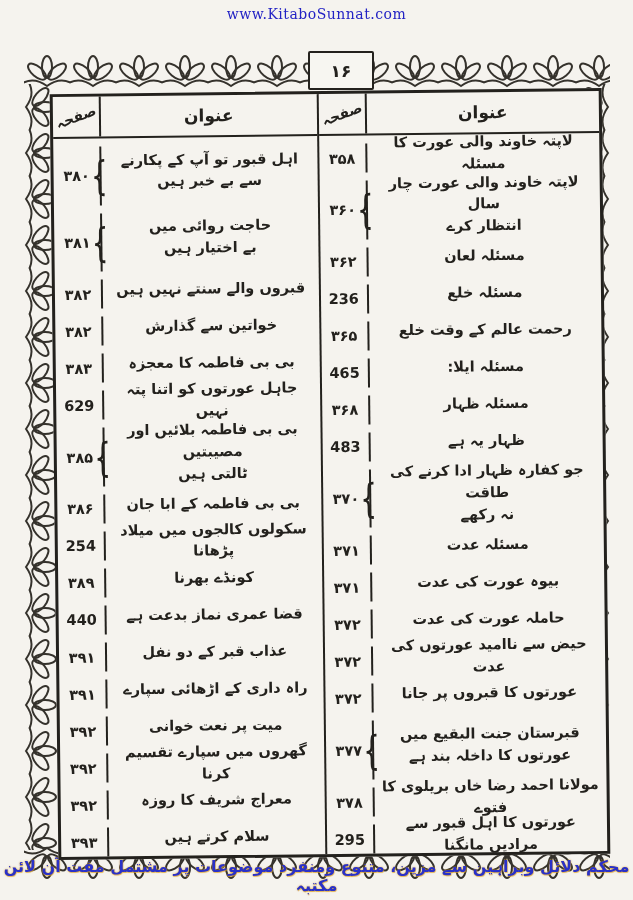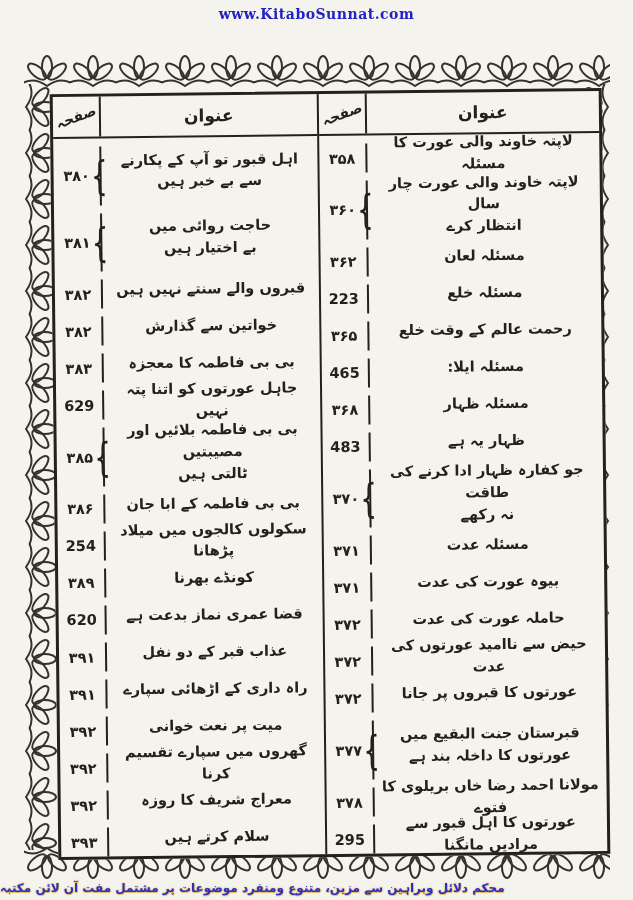--- a/index.html
+++ b/index.html
@@ -4,21 +4,21 @@
 <style>
   html,body{margin:0;padding:0;}
   body{
     width:633px;height:900px;position:relative;overflow:hidden;
     background:#f5f3ee;
     font-family:"DejaVu Sans", sans-serif;
     color:#23211d;
   }
   .site-url{
     position:absolute;top:6px;left:0;width:100%;text-align:center;
-    font-family:"DejaVu Serif", serif;font-weight:bold;font-size:14px;
+    font-family:"DejaVu Serif", serif;font-weight:normal;font-size:14px;
     letter-spacing:.5px;
   }
   
   .frame{position:absolute;left:24px;top:54px;width:586px;height:826px;}
   .strip{position:absolute;}
   .strip-top{top:0;left:0;width:100%;height:34px;}
   .strip-bottom{bottom:0;left:0;width:100%;height:34px;transform:scaleY(-1);}
   .strip-left{top:30px;left:0;width:34px;height:766px;}
   .strip-right{top:30px;right:0;width:34px;height:766px;transform:scaleX(-1);}
   .page-num-box{
@@ -60,22 +60,22 @@
     transform:translateY(-50%) scaleY(1.55);
     font-size:26px;font-weight:400;color:#23211d;z-index:2;
     background:transparent;line-height:1;
   }
   .title-cell{
     flex:1;display:flex;align-items:center;justify-content:center;
     font-weight:bold;font-size:14.5px;line-height:1.5;
     direction:rtl;text-align:center;white-space:pre-line;padding:0 6px;
   }
   .footer-line{
-    position:absolute;bottom:5px;left:0;width:100%;text-align:left;
-    direction:rtl;font-weight:bold;font-size:12px;
+    position:absolute;bottom:5px;left:0;width:100%;text-align:center;
+    direction:rtl;font-weight:bold;font-size:16px;
     color:#2a31c8;
     text-shadow:0 0 2px rgba(223,164,42,.95), 0.5px 0.5px 0 rgba(223,164,42,.6);
   }
   .defs-holder{position:absolute;width:0;height:0;overflow:hidden;}
 </style>
 </head>
 <body>
 
 <svg class="defs-holder" aria-hidden="true">
   <defs>
@@ -107,20 +107,23 @@
   <svg class="strip strip-bottom">
       <rect width="100%" height="100%" fill="url(#pH)"></rect>
     </svg>
   <svg class="strip strip-left">
       <rect width="100%" height="100%" fill="url(#pV)"></rect>
     </svg>
   <svg class="strip strip-right">
       <rect width="100%" height="100%" fill="url(#pV)"></rect>
     </svg>
 
+  <div class="page-num-box">
+    <span>۱۶</span>
+  </div>
 
   <div class="tables">
 
     <section class="toc-col col-left">
       <div class="thead">
         <div class="page-th">
           <span>صفحہ</span>
         </div>
         <div class="title-th">عنوان</div>
       </div>
@@ -162,21 +165,21 @@
           </div>
           <div class="row">
             <div class="cell page-cell">254</div>
             <div class="cell title-cell">سکولوں کالجوں میں میلاد پڑھانا</div>
           </div>
           <div class="row">
             <div class="cell page-cell">۳۸۹</div>
             <div class="cell title-cell">کونڈے بھرنا</div>
           </div>
           <div class="row">
-            <div class="cell page-cell">620</div>
+            <div class="cell page-cell">440</div>
             <div class="cell title-cell">قضا عمری نماز بدعت ہے</div>
           </div>
           <div class="row">
             <div class="cell page-cell">۳۹۱</div>
             <div class="cell title-cell">عذاب قبر کے دو نفل</div>
           </div>
           <div class="row">
             <div class="cell page-cell">۳۹۱</div>
             <div class="cell title-cell">راہ داری کے اڑھائی سپارے</div>
           </div>
@@ -214,21 +217,21 @@
           <div class="row lines-2">
             <div class="cell page-cell">۳۶۰<span class="brace">{</span></div>
             <div class="cell title-cell">لاپتہ خاوند والی عورت چار سال
 انتظار کرے</div>
           </div>
           <div class="row">
             <div class="cell page-cell">۳۶۲</div>
             <div class="cell title-cell">مسئلہ لعان</div>
           </div>
           <div class="row">
-            <div class="cell page-cell">223</div>
+            <div class="cell page-cell">236</div>
             <div class="cell title-cell">مسئلہ خلع</div>
           </div>
           <div class="row">
             <div class="cell page-cell">۳۶۵</div>
             <div class="cell title-cell">رحمت عالم کے وقت خلع</div>
           </div>
           <div class="row">
             <div class="cell page-cell">465</div>
             <div class="cell title-cell">مسئلہ ایلا:</div>
           </div>

